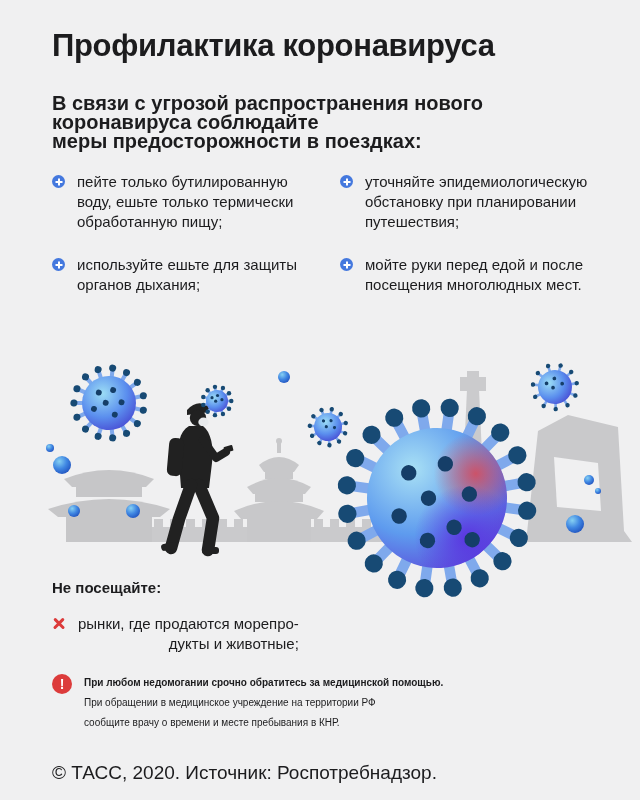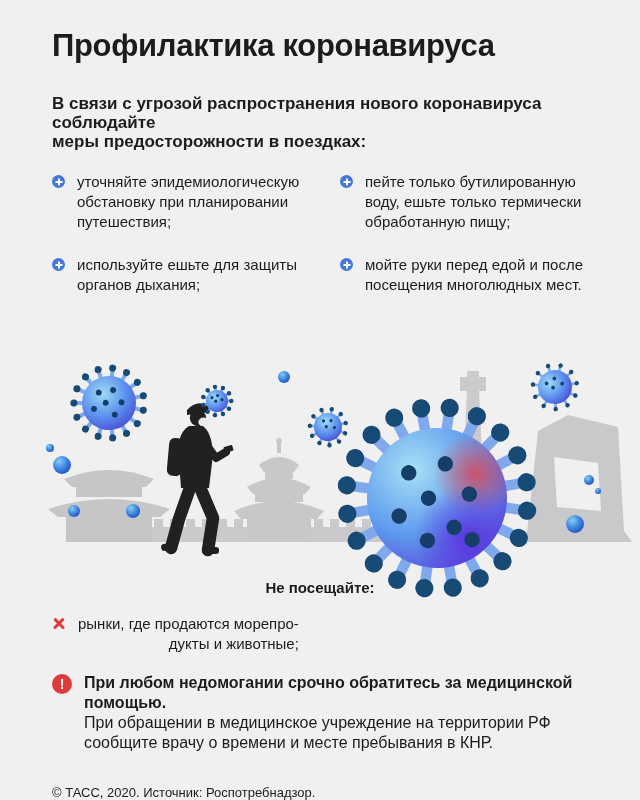--- a/index.html
+++ b/index.html
@@ -6,21 +6,21 @@
   body{
     width:640px;height:800px;overflow:hidden;
     background:#f0f0f1;color:#1c1c1e;
     font-family:"Liberation Sans","DejaVu Sans",sans-serif;
   }
   .poster{padding:28px 52px 0;position:relative;}
   .title{
     margin:0;font-size:31px;line-height:36px;font-weight:700;letter-spacing:-0.3px;
   }
   .intro{
-    margin:30px 0 0;font-size:17px;line-height:19px;font-weight:700;white-space:pre-line;
+    margin:30px 0 0;font-size:20px;line-height:19px;font-weight:700;white-space:pre-line;
   }
   .grid2{
     display:grid;grid-template-columns:1fr 1fr;column-gap:40px;row-gap:23px;
   }
   .tips{margin-top:21px;}
   .item{display:flex;gap:12px;}
   .item p{margin:0;font-size:15px;line-height:20px;white-space:pre-line;}
   .plus{
     flex:0 0 13px;width:13px;height:13px;margin-top:3px;border-radius:50%;
     background:#4478de;position:relative;
@@ -32,53 +32,53 @@
   .plus::after{width:2px;height:7px;}
   .cross{flex:0 0 14px;width:14px;height:14px;margin-top:3px;position:relative;}
   .cross::before,.cross::after{
     content:"";position:absolute;left:0;top:5.4px;width:14px;height:3.4px;border-radius:2px;background:#dc3b3b;
   }
   .cross::before{transform:rotate(45deg);}
   .cross::after{transform:rotate(-45deg);}
   .scene{margin-top:40px;height:235px;position:relative;}
   .scene svg{position:absolute;left:-40px;top:0;overflow:visible;}
   .avoid-heading{
-    margin:8px 0 0;font-size:15px;line-height:19px;font-weight:700;position:relative;z-index:2;text-align:center;
+    margin:8px 0 0;font-size:15px;line-height:19px;font-weight:700;position:relative;z-index:2;
   }
   .avoid{margin-top:17px;position:relative;z-index:2;text-align:right;}
   .warning{margin-top:19px;display:flex;gap:12px;position:relative;z-index:2;}
   .warn-icon{
     flex:0 0 20px;width:20px;height:20px;margin-top:1px;border-radius:50%;
     background:#dc3b3b;color:#fff;font-size:14px;font-weight:700;line-height:20px;text-align:center;
   }
-  .warning p{margin:0;font-size:16px;line-height:20px;white-space:pre-line;}
-  .footer{margin:30px 0 0;font-size:13px;line-height:19px;}
+  .warning p{margin:0;font-size:10px;line-height:20px;white-space:pre-line;}
+  .footer{margin:30px 0 0;font-size:19px;line-height:19px;}
 </style>
 </head>
 <body>
 
 <div class="poster">
 
   <h1 class="title">Профилактика коронавируса</h1>
 
   <p class="intro">В связи с угрозой распространения нового коронавируса соблюдайте
 меры предосторожности в поездках:</p>
 
   <div class="grid2 tips">
+    <div class="item">
+      <span class="plus"></span>
+      <p>пейте только бутилированную
+воду, ешьте только термически
+обработанную пищу;</p>
+    </div>
     <div class="item">
       <span class="plus"></span>
       <p>уточняйте эпидемиологическую
 обстановку при планировании
 путешествия;</p>
-    </div>
-    <div class="item">
-      <span class="plus"></span>
-      <p>пейте только бутилированную
-воду, ешьте только термически
-обработанную пищу;</p>
     </div>
     <div class="item">
       <span class="plus"></span>
       <p>используйте ешьте для защиты
 органов дыхания;</p>
     </div>
     <div class="item">
       <span class="plus"></span>
       <p>мойте руки перед едой и после
 посещения многолюдных мест.</p>

